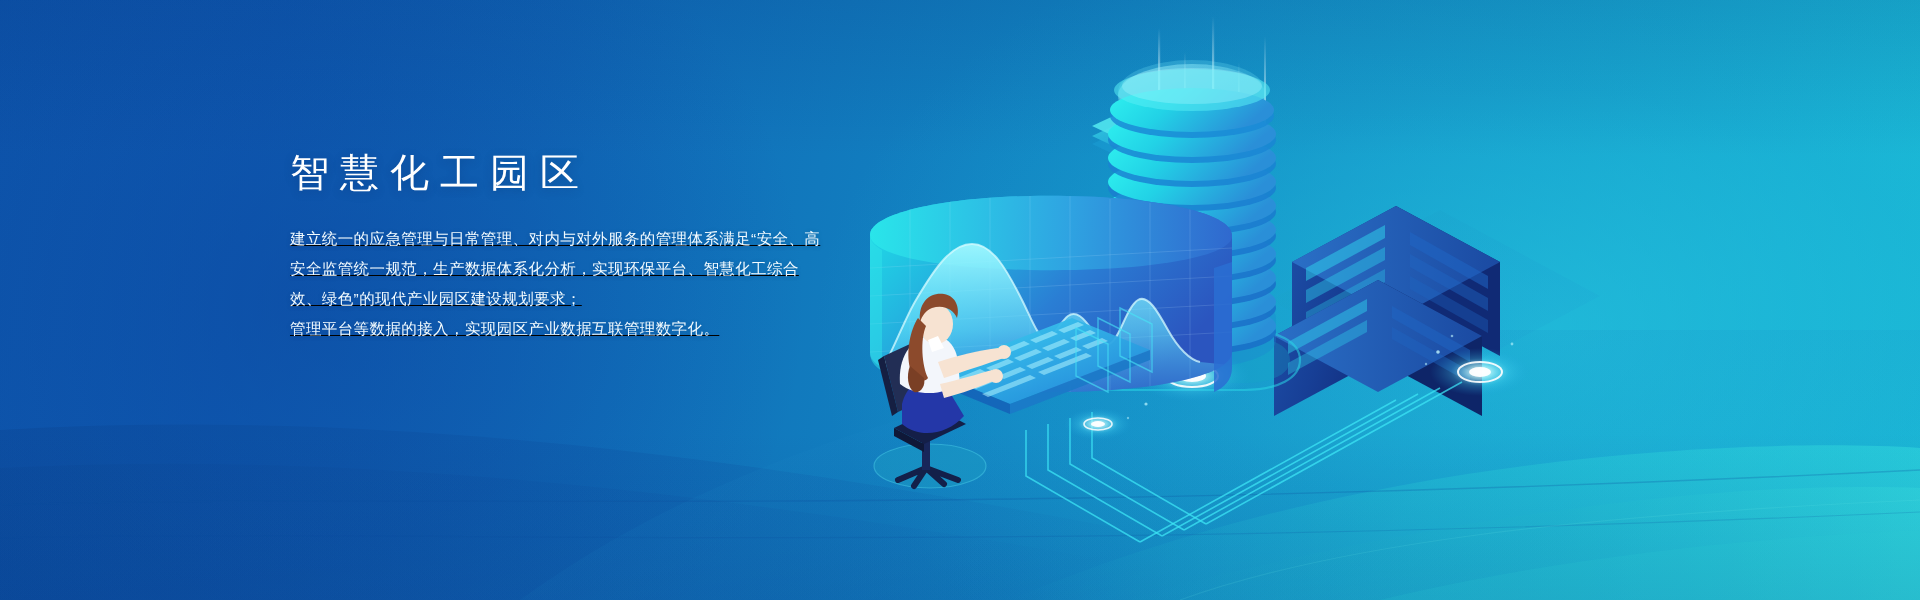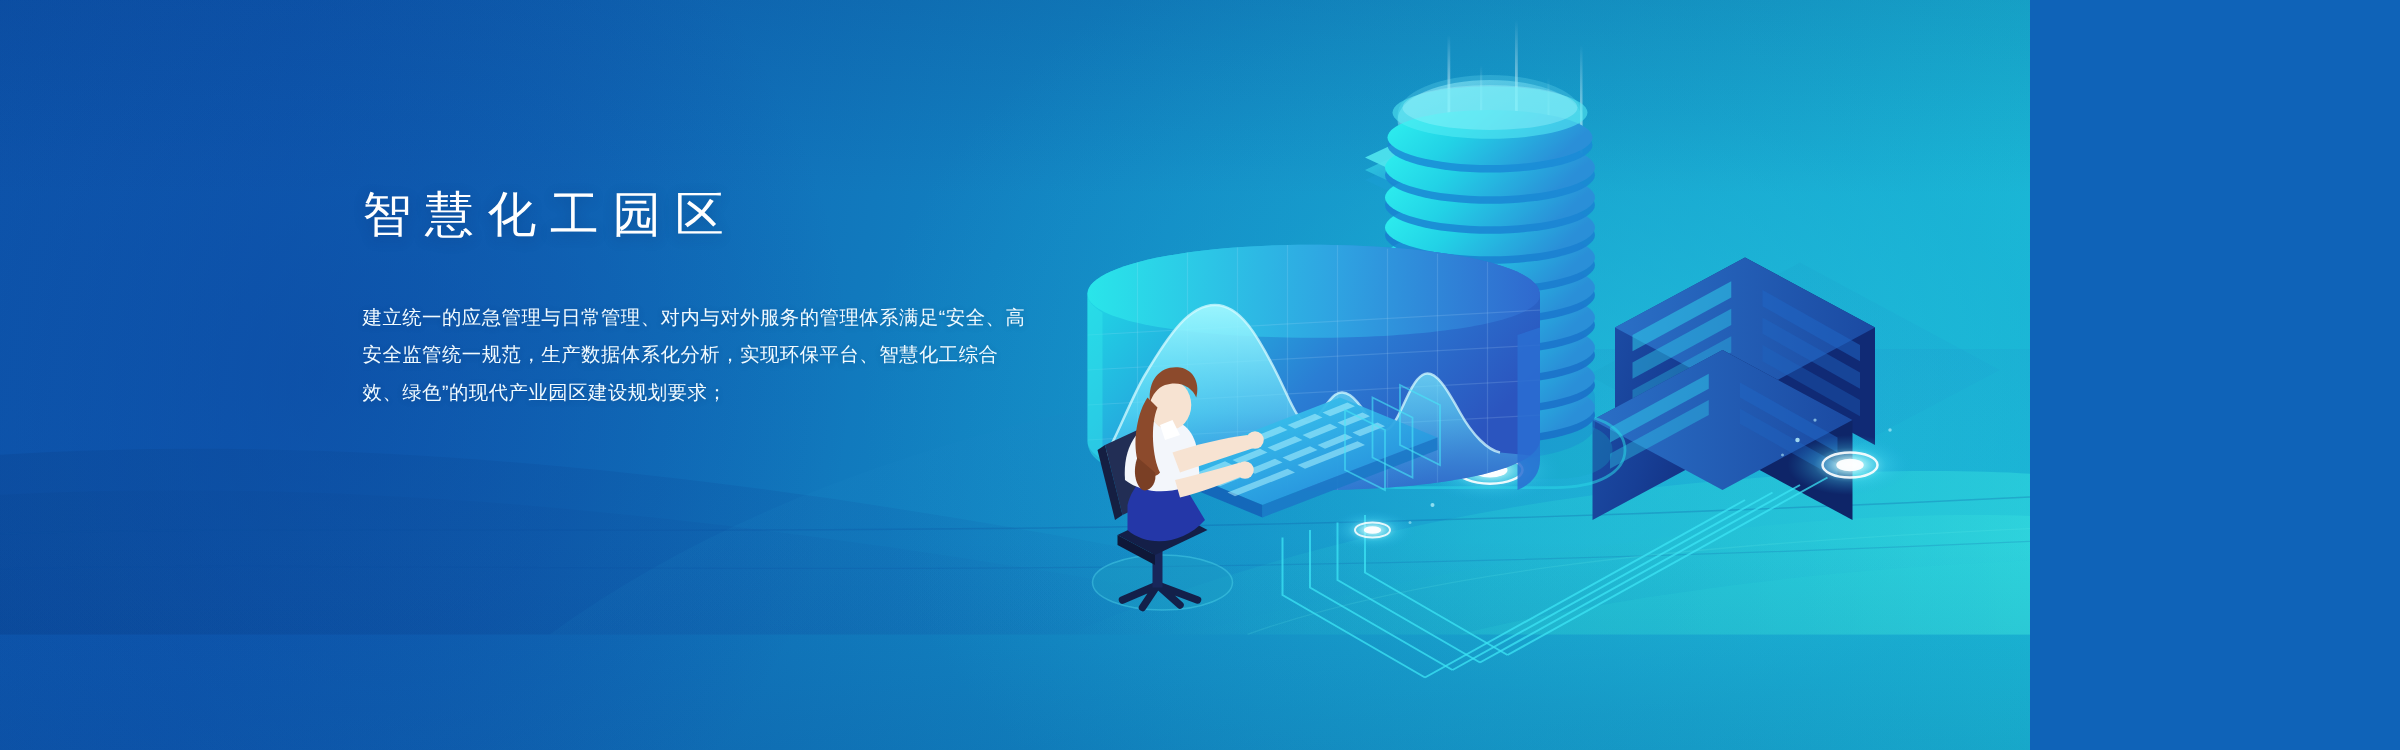--- a/index.html
+++ b/index.html
@@ -4,21 +4,21 @@
 <style>
   * { margin:0; padding:0; box-sizing:border-box; }
   html,body { width:1920px; height:600px; overflow:hidden; }
   body {
     font-family:"Liberation Sans","DejaVu Sans",sans-serif;
     background:#0f63b8;
   }
 
   #banner {
     position:relative;
-    width:1624px; height:600px;
+    width:1920px; height:600px;
     overflow:hidden;
   }
 
   
   .bg-base {
     position:absolute; inset:0;
     background:linear-gradient(100deg,
       #0d55ab 0%,
       #0e5cb2 14%,
       #1069b8 28%,
@@ -63,21 +63,21 @@
   }
   .hero-title {
     color:#ffffff;
     font-size:39px;
     line-height:46px;
     letter-spacing:11px;
     font-weight:400;
     text-shadow:0 2px 10px rgba(4,40,95,0.30);
     white-space:nowrap;
   }
-  .hero-body { margin-top:44px; }
+  .hero-body { margin-top:28px;text-decoration:underline; }
   .hero-line {
     color:#f2fbff;
     font-size:15.5px;
     line-height:30px;
     letter-spacing:0.4px;
     font-weight:400;
     white-space:nowrap;
     text-shadow:0 1px 5px rgba(4,40,95,0.24);
   }
 
@@ -493,16 +493,17 @@
       </g>
     </svg>
   </div>
 
   <div class="copy">
     <h1 class="hero-title">智慧化工园区</h1>
     <div class="hero-body">
       <p class="hero-line">建立统一的应急管理与日常管理、对内与对外服务的管理体系满足“安全、高</p>
       <p class="hero-line">安全监管统一规范，生产数据体系化分析，实现环保平台、智慧化工综合</p>
       <p class="hero-line">效、绿色”的现代产业园区建设规划要求；</p>
+      <p class="hero-line">管理平台等数据的接入，实现园区产业数据互联管理数字化。</p>
     </div>
   </div>
 
 </div>
 
 </body></html>

